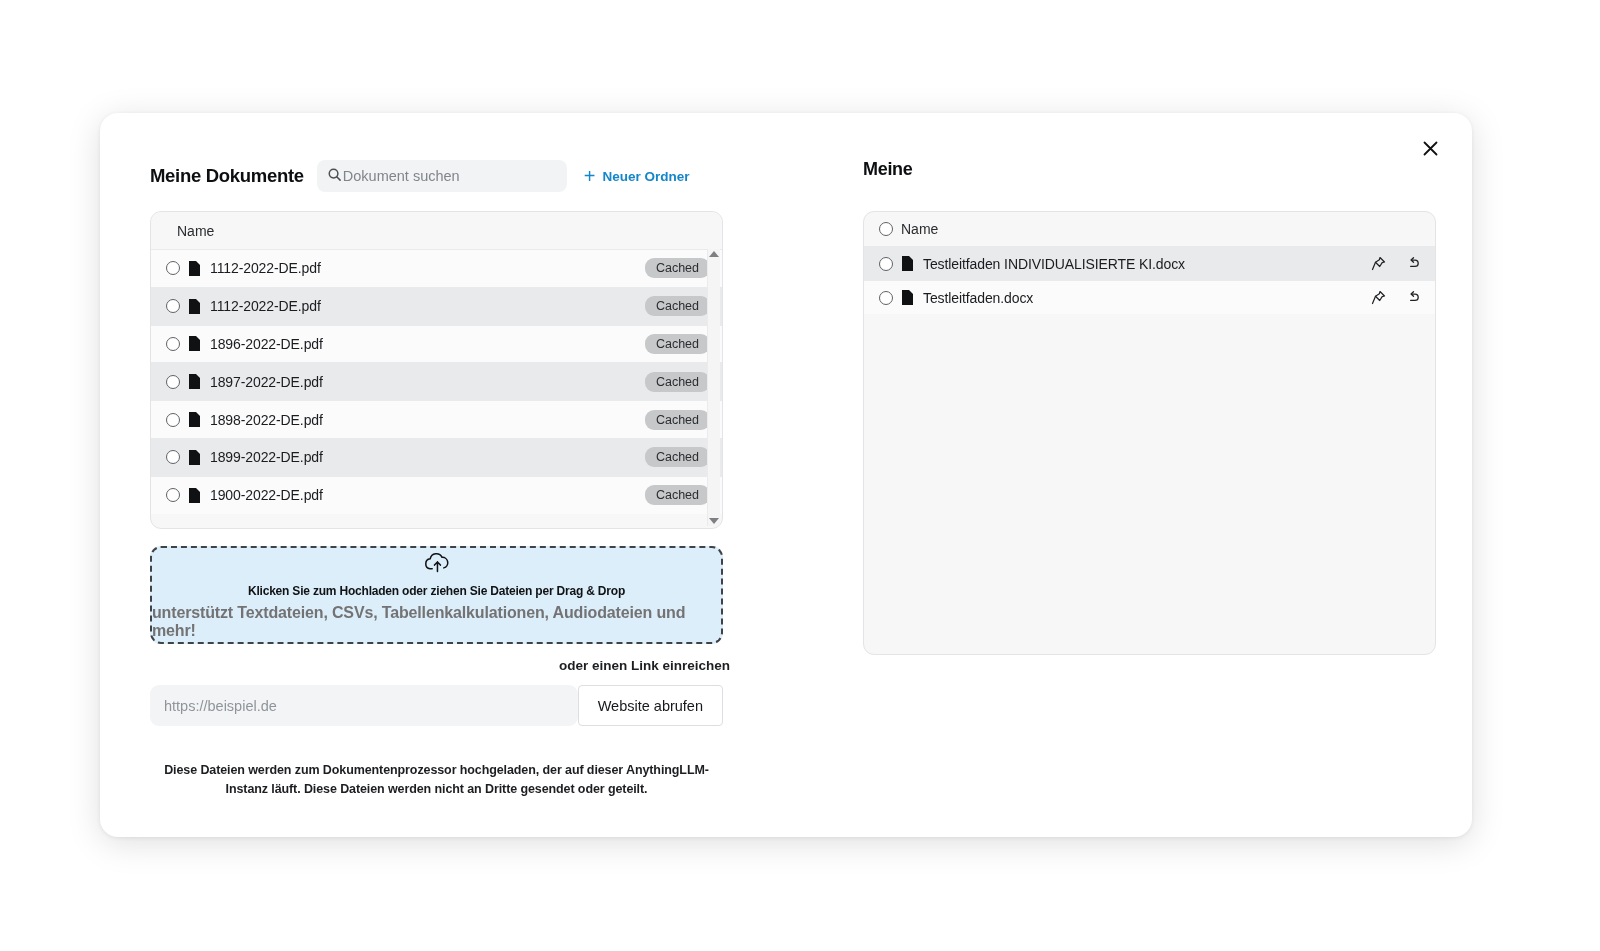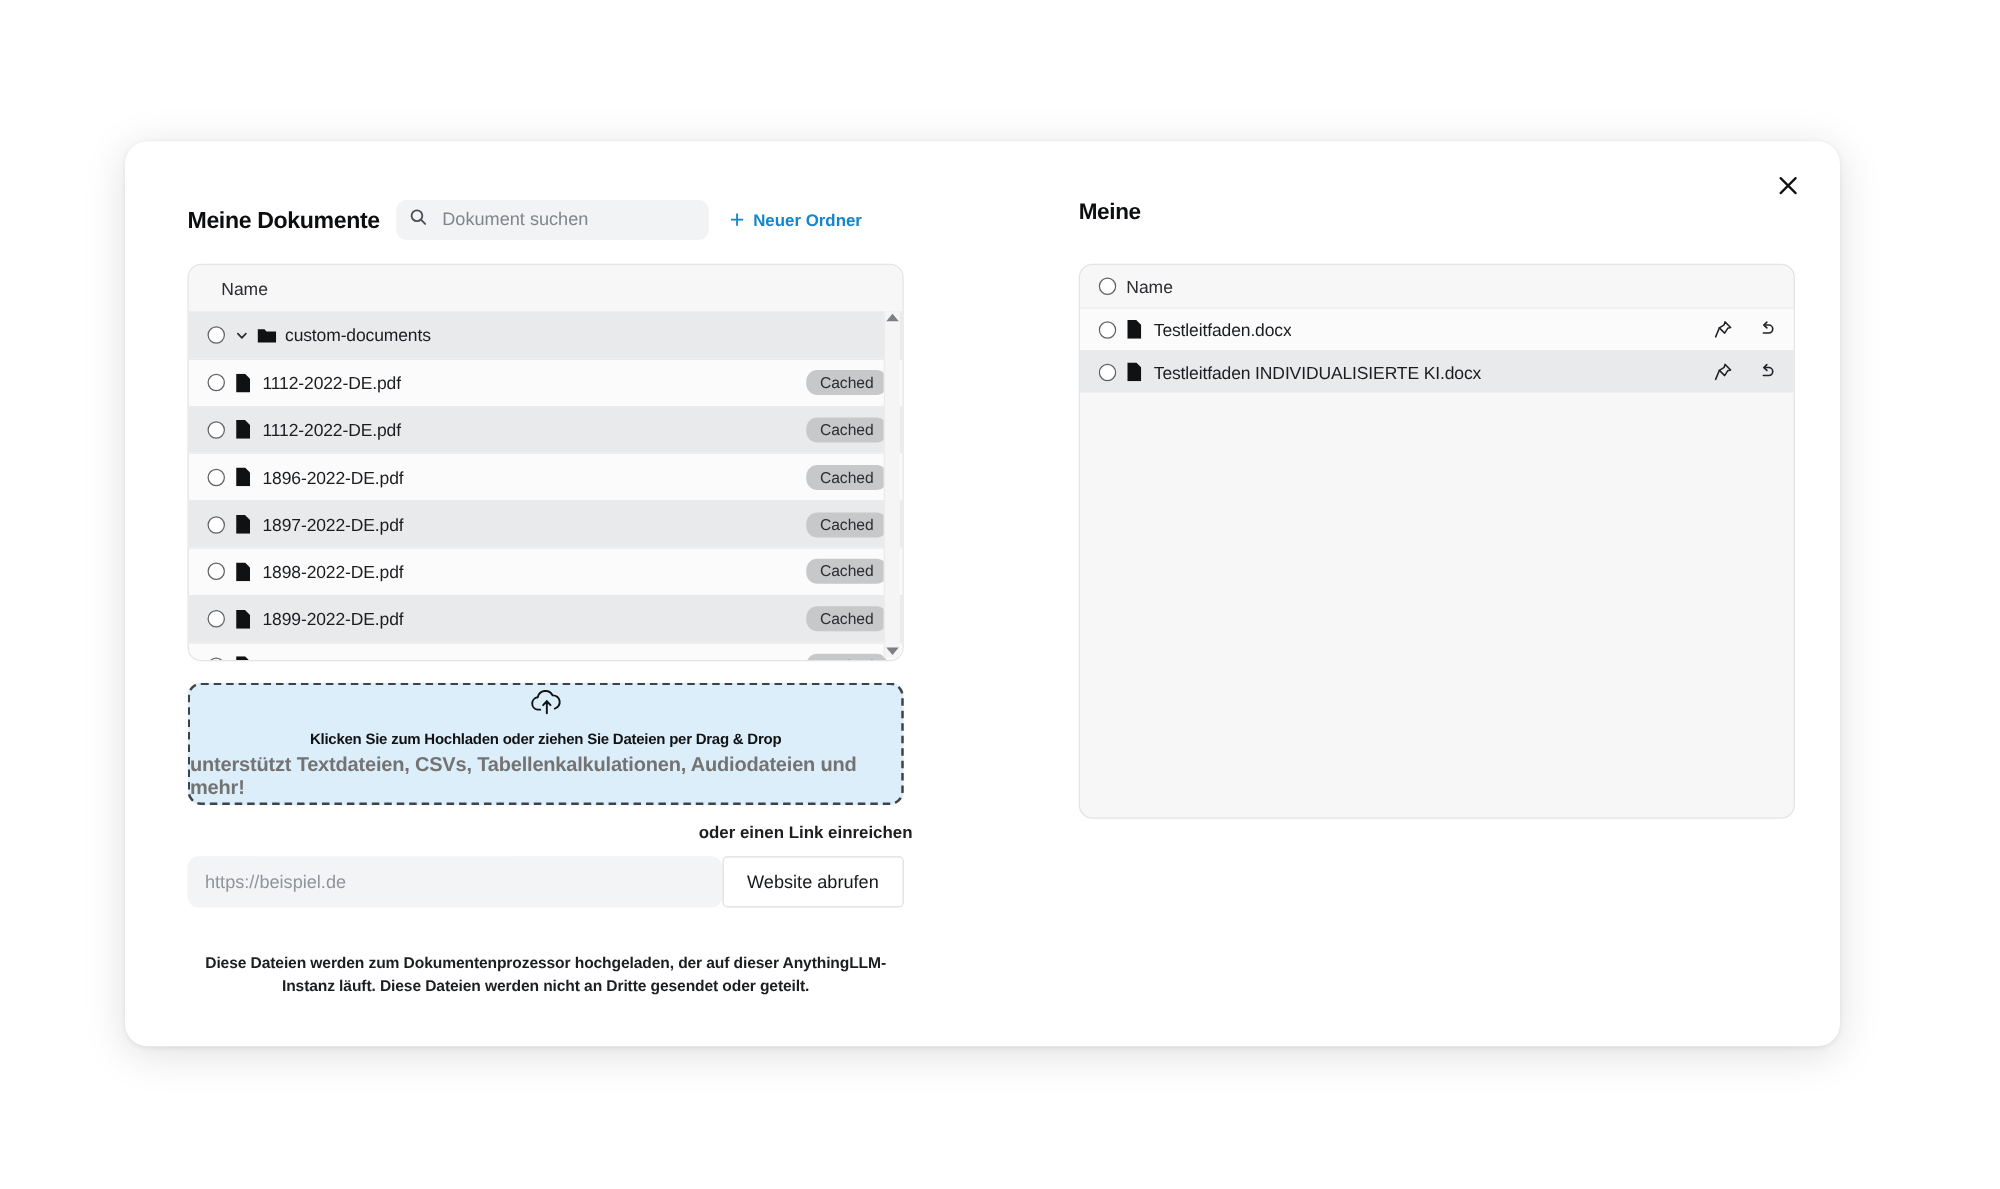--- a/index.html
+++ b/index.html
@@ -57,21 +57,21 @@
 
   .lc-head { display: flex; align-items: center; height: 34px; }
   .lc-title {
     font-size: 18.5px; font-weight: 700; color: #0d0e10;
     letter-spacing: -0.3px; white-space: nowrap;
   }
   .search-box {
     margin-left: 13px;
     width: 250px; height: 32px;
     background: #f2f3f4; border-radius: 8px;
-    display: flex; align-items: center; padding: 0 10px; gap: 12px;
+    display: flex; align-items: center; padding: 0 10px; gap: 1px;
   }
   .search-box input {
     border: 0; outline: 0; background: transparent;
     font-family: inherit; font-size: 14.5px; color: #26282b; width: 100%;
   }
   .search-box input::placeholder { color: #81858b; }
   .new-folder {
     margin-left: 17px; display: flex; align-items: center; gap: 7px;
     color: #1486c9; font-size: 13.5px; font-weight: 700; cursor: pointer;
     white-space: nowrap;
@@ -233,35 +233,20 @@
 
         <div class="new-folder">
           <span class="plus">+</span>
           <span>Neuer Ordner</span>
         </div>
       </div>
 
       <div class="file-panel">
         <div class="fp-header">Name</div>
         <div class="fp-body" id="file-rows">
-            <div class="row alt folder">
-              <span class="cb"></span>
-              <span class="chev">
-                <svg width="11" height="11" viewBox="0 0 12 12" fill="none" stroke="currentColor" stroke-width="1.5" stroke-linecap="round" stroke-linejoin="round">
-                  <path d="M2.5 4.3 L6 8 L9.5 4.3"></path>
-                </svg>
-              </span>
-              <span class="ficon">
-                <svg width="15" height="13" viewBox="0 0 16 14" fill="currentColor">
-                  <path d="M0 1.6h6l1.6 1.8H16V13H0z"></path>
-                </svg>
-              </span>
-              <span class="rname">custom-documents</span>
-              <span class="flex-spacer"></span>
-            </div>
             <div class="row">
               <span class="cb"></span>
               <span class="ficon">
                 <svg width="12" height="15" viewBox="0 0 12 15" fill="currentColor">
                   <path d="M1 0h7l4 4v11H1z"></path>
                 </svg>
               </span>
               <span class="rname">1112-2022-DE.pdf</span>
               <span class="flex-spacer"></span>
               <span class="badge">Cached</span>
@@ -372,52 +357,52 @@
 
     <div class="right-col">
       <div class="rc-title">Meine</div>
 
       <div class="ws-panel">
         <div class="ws-header">
           <span class="cb"></span>
           <span>Name</span>
         </div>
         <div id="ws-rows">
-            <div class="ws-row">
-              <span class="cb"></span>
-              <span class="ficon">
-                <svg width="12" height="15" viewBox="0 0 12 15" fill="currentColor">
-                  <path d="M1 0h7l4 4v11H1z"></path>
-                </svg>
-              </span>
-              <span class="rname">Testleitfaden.docx</span>
+            <div class="ws-row alt">
+              <span class="cb"></span>
+              <span class="ficon">
+                <svg width="12" height="15" viewBox="0 0 12 15" fill="currentColor">
+                  <path d="M1 0h7l4 4v11H1z"></path>
+                </svg>
+              </span>
+              <span class="rname">Testleitfaden INDIVIDUALISIERTE KI.docx</span>
               <span class="flex-spacer"></span>
               <span class="ws-actions">
                 <span class="act">
                   <svg width="15" height="15" viewBox="0 0 16 16" fill="none" stroke="currentColor" stroke-width="1.3" stroke-linejoin="round">
                     <path d="M9.6 1.6 L14.4 6.4 L11.9 7.1 L9.3 11.2 L4.8 6.7 L8.9 4.1 Z"></path>
                     <path d="M4.8 6.7 L1.6 14.4" stroke-linecap="round"></path>
                   </svg>
                 </span>
                 <span class="act">
                   <svg width="15" height="15" viewBox="0 0 16 16" fill="none" stroke="currentColor" stroke-width="1.4" stroke-linecap="round" stroke-linejoin="round">
                     <path d="M6 4.3 H9.6 A3.4 3.4 0 0 1 9.6 11.1 H5"></path>
                     <path d="M8 1.9 L5.4 4.3 L8 6.7"></path>
                   </svg>
                 </span>
               </span>
             </div>
-            <div class="ws-row alt">
-              <span class="cb"></span>
-              <span class="ficon">
-                <svg width="12" height="15" viewBox="0 0 12 15" fill="currentColor">
-                  <path d="M1 0h7l4 4v11H1z"></path>
-                </svg>
-              </span>
-              <span class="rname">Testleitfaden INDIVIDUALISIERTE KI.docx</span>
+            <div class="ws-row">
+              <span class="cb"></span>
+              <span class="ficon">
+                <svg width="12" height="15" viewBox="0 0 12 15" fill="currentColor">
+                  <path d="M1 0h7l4 4v11H1z"></path>
+                </svg>
+              </span>
+              <span class="rname">Testleitfaden.docx</span>
               <span class="flex-spacer"></span>
               <span class="ws-actions">
                 <span class="act">
                   <svg width="15" height="15" viewBox="0 0 16 16" fill="none" stroke="currentColor" stroke-width="1.3" stroke-linejoin="round">
                     <path d="M9.6 1.6 L14.4 6.4 L11.9 7.1 L9.3 11.2 L4.8 6.7 L8.9 4.1 Z"></path>
                     <path d="M4.8 6.7 L1.6 14.4" stroke-linecap="round"></path>
                   </svg>
                 </span>
                 <span class="act">
                   <svg width="15" height="15" viewBox="0 0 16 16" fill="none" stroke="currentColor" stroke-width="1.4" stroke-linecap="round" stroke-linejoin="round">

